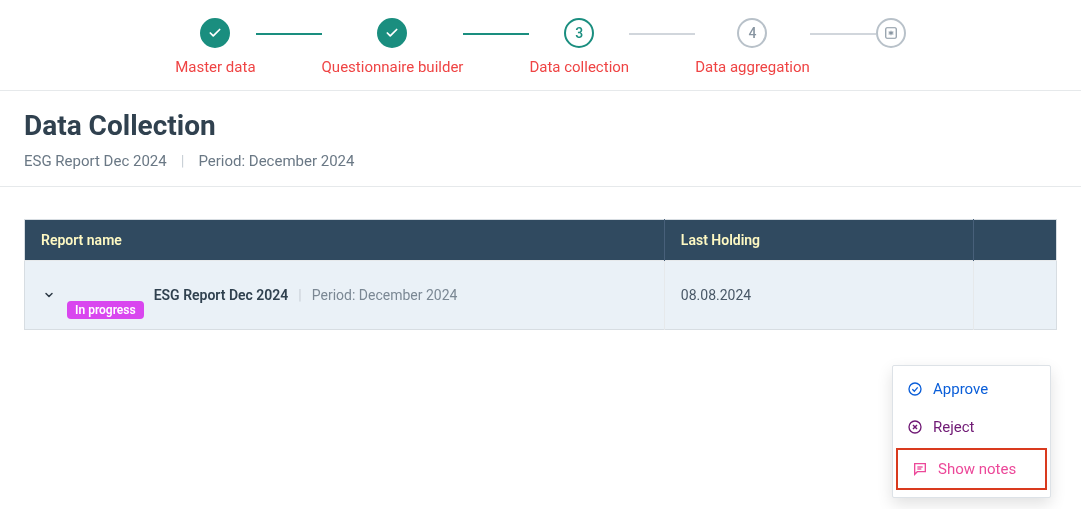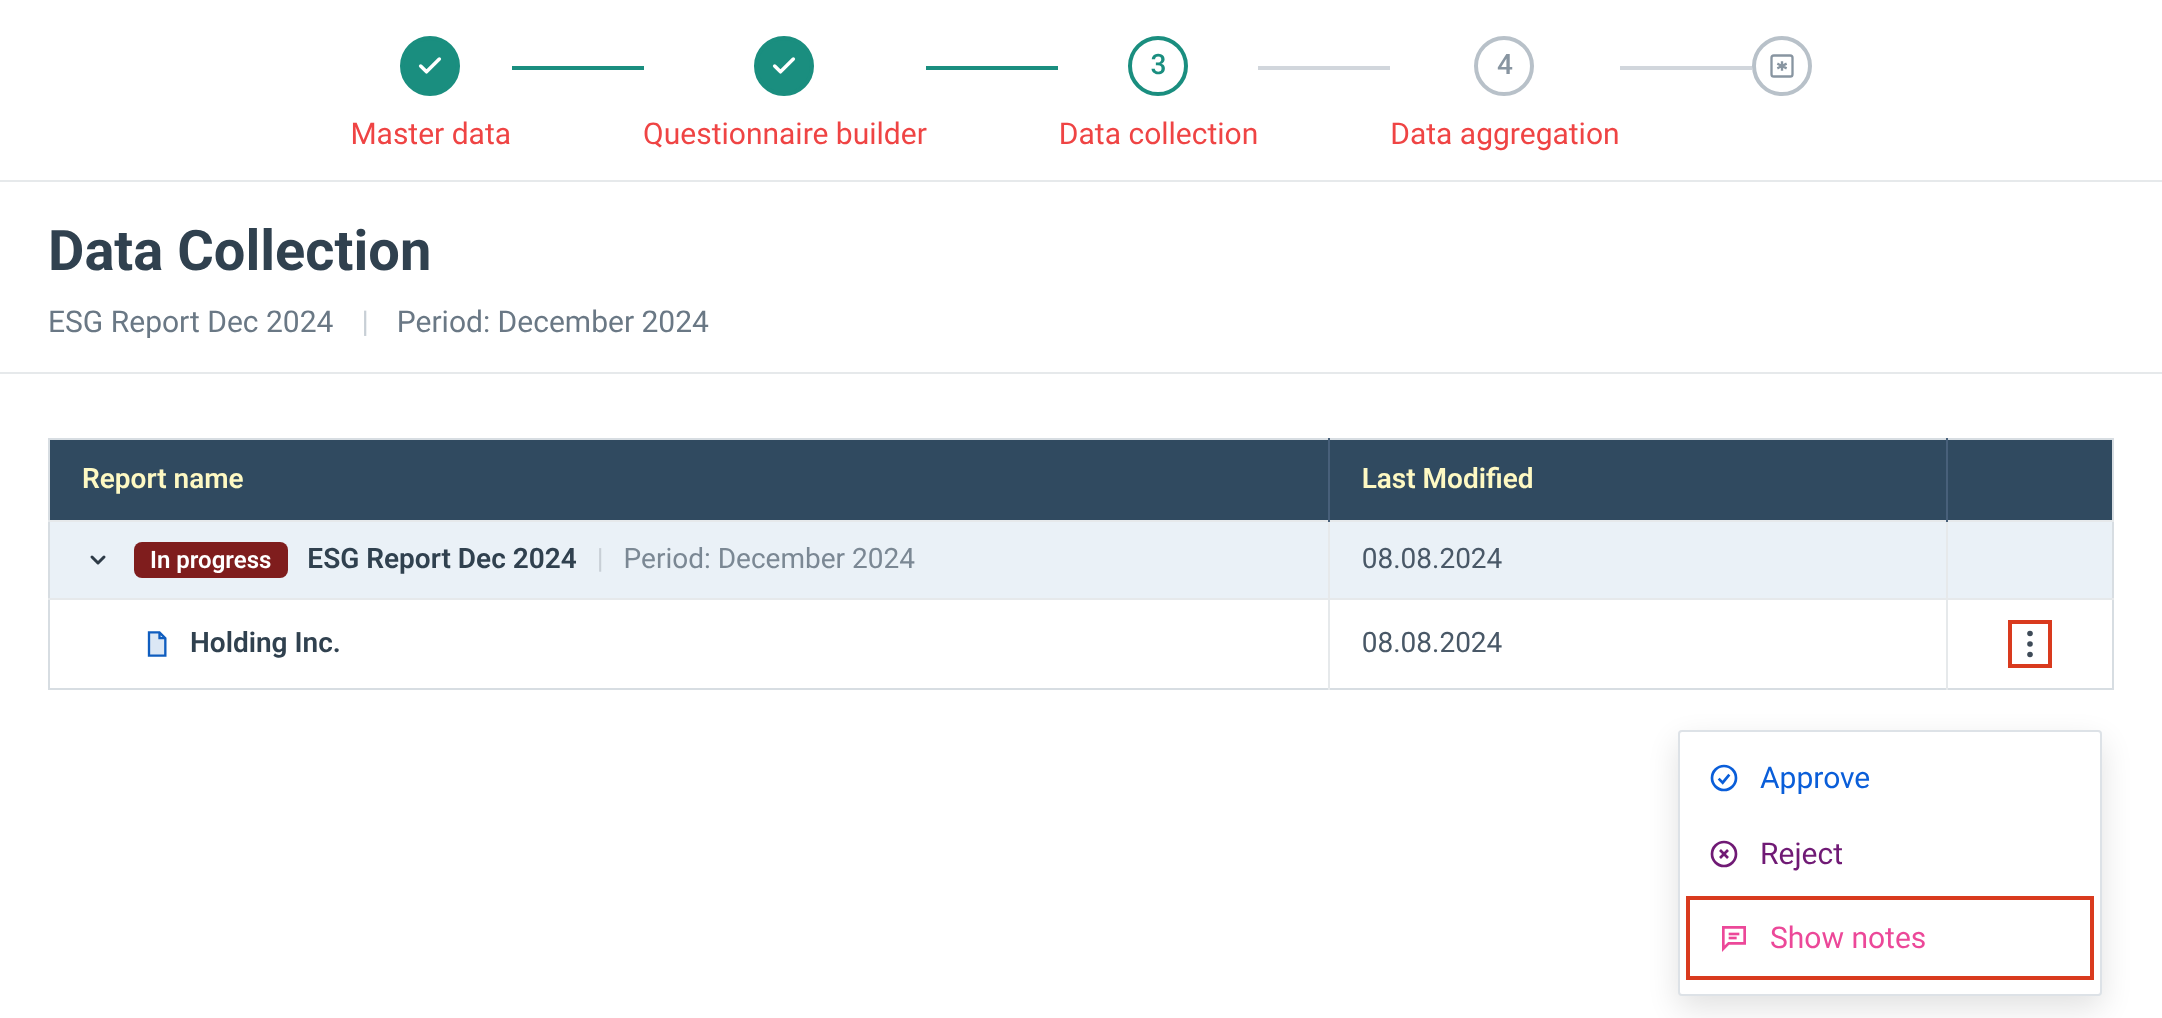--- a/index.html
+++ b/index.html
@@ -121,26 +121,27 @@
     gap: 10px;
   }
   .chevron {
     font-size: 14px;
     width: 16px;
     display: inline-flex;
     justify-content: center;
     color: #2e3b47;
   }
   .badge {
-    background: #7f1d1d;
+    background: #d946ef;
     color: #fff;
     font-size: 12px;
     font-weight: 600;
     padding: 2px 8px;
     border-radius: 4px;
+    margin-top: 30px;
   }
   .row-name-main { font-weight: 600; color: #30414f; }
   .row-name-period { color: #7b8894; }
   .row-name-div { color: #c8cfd6; }
   .child-indent {
     display: flex;
     align-items: center;
     gap: 10px;
     padding-left: 30px;
   }
@@ -155,21 +156,21 @@
     justify-content: center;
     cursor: pointer;
     color: #3e4b58;
   }
 
   
   .menu {
     position: absolute;
     right: 30px;
     top: 365px;
-    width: 212px;
+    width: 159px;
     background: #fff;
     border: 1px solid #dde2e7;
     box-shadow: 0 6px 16px rgba(0, 0, 0, .12);
     border-radius: 2px;
     padding: 4px 0;
   }
   .menu-item {
     display: flex;
     align-items: center;
     gap: 10px;
@@ -235,21 +236,21 @@
     <span class="page-sub-divider">|</span>
     <span>Period: December 2024</span>
   </div>
 </div>
 
 <div class="tbl-wrap">
   <table class="tbl">
     <thead>
       <tr>
         <th class="col-name">Report name</th>
-        <th class="col-date">Last Modified</th>
+        <th class="col-date">Last Holding</th>
         <th class="col-act"></th>
       </tr>
     </thead>
     <tbody>
       <tr class="row-group">
         <td class="col-name">
           <div class="row-name-wrap">
             <span class="chevron">
               <svg width="12" height="12" viewBox="0 0 24 24" fill="none" stroke="currentColor" stroke-width="3" stroke-linecap="round" stroke-linejoin="round">
                   <polyline points="6 9 12 15 18 9"></polyline>
@@ -257,43 +258,20 @@
             </span>
             <span class="badge">In progress</span>
             <span class="row-name-main">ESG Report Dec 2024</span>
             <span class="row-name-div">|</span>
             <span class="row-name-period">Period: December 2024</span>
           </div>
         </td>
         <td class="col-date">08.08.2024</td>
         <td class="col-act"></td>
       </tr>
-      <tr>
-        <td class="col-name">
-          <div class="child-indent">
-            <span class="file-icon">
-              <svg width="14" height="14" viewBox="0 0 24 24" fill="currentColor">
-                  <path d="M6 2h9l5 5v15H6z" opacity=".15"></path>
-                  <path d="M6 2h9l5 5v15H6V2zm9 0v5h5" fill="none" stroke="currentColor" stroke-width="2"></path>
-                </svg>
-            </span>
-            <span class="child-name">Holding Inc.</span>
-          </div>
-        </td>
-        <td class="col-date">08.08.2024</td>
-        <td class="col-act">
-          <span class="more-btn">
-            <svg width="4" height="14" viewBox="0 0 4 16" fill="currentColor">
-                <circle cx="2" cy="2" r="1.6"></circle>
-                <circle cx="2" cy="8" r="1.6"></circle>
-                <circle cx="2" cy="14" r="1.6"></circle>
-              </svg>
-          </span>
-        </td>
-      </tr>
     </tbody>
   </table>
 </div>
 
 <div class="menu">
   <div class="menu-item approve">
     <span class="mi">
       <svg width="16" height="16" viewBox="0 0 24 24" fill="none" stroke="currentColor" stroke-width="2">
           <circle cx="12" cy="12" r="9"></circle>
           <polyline points="8 12.5 11 15.5 16 9.5"></polyline>

